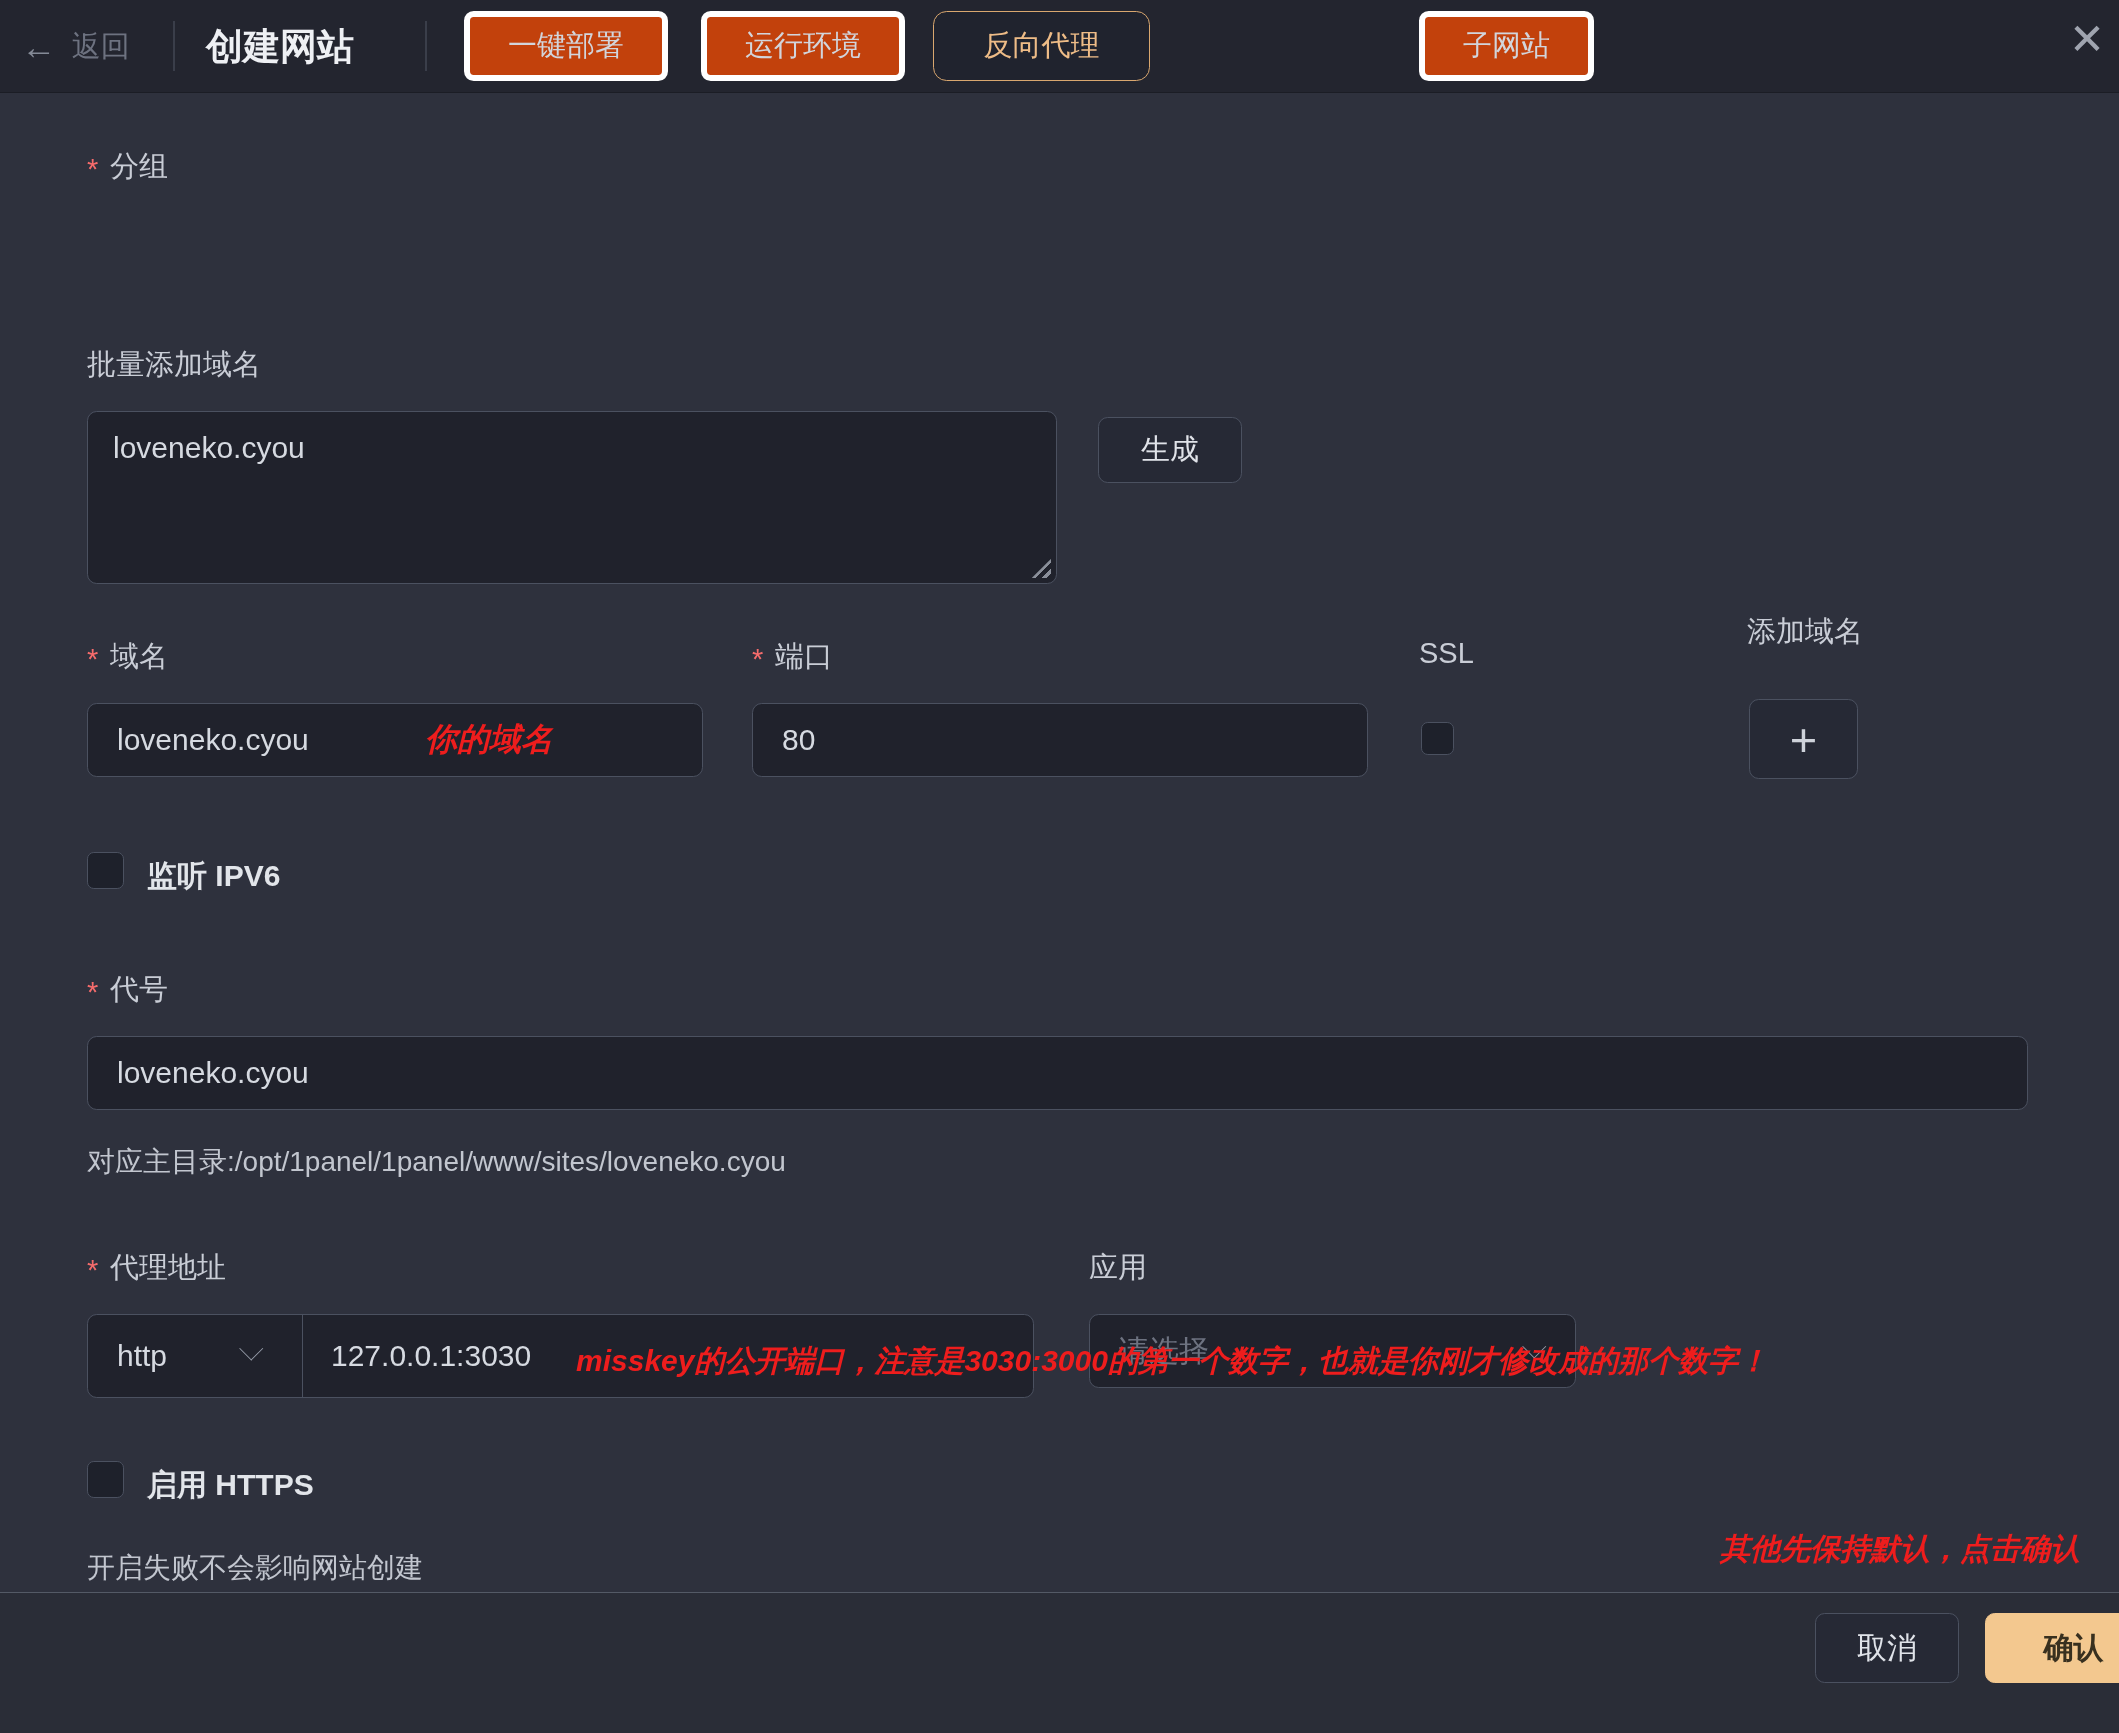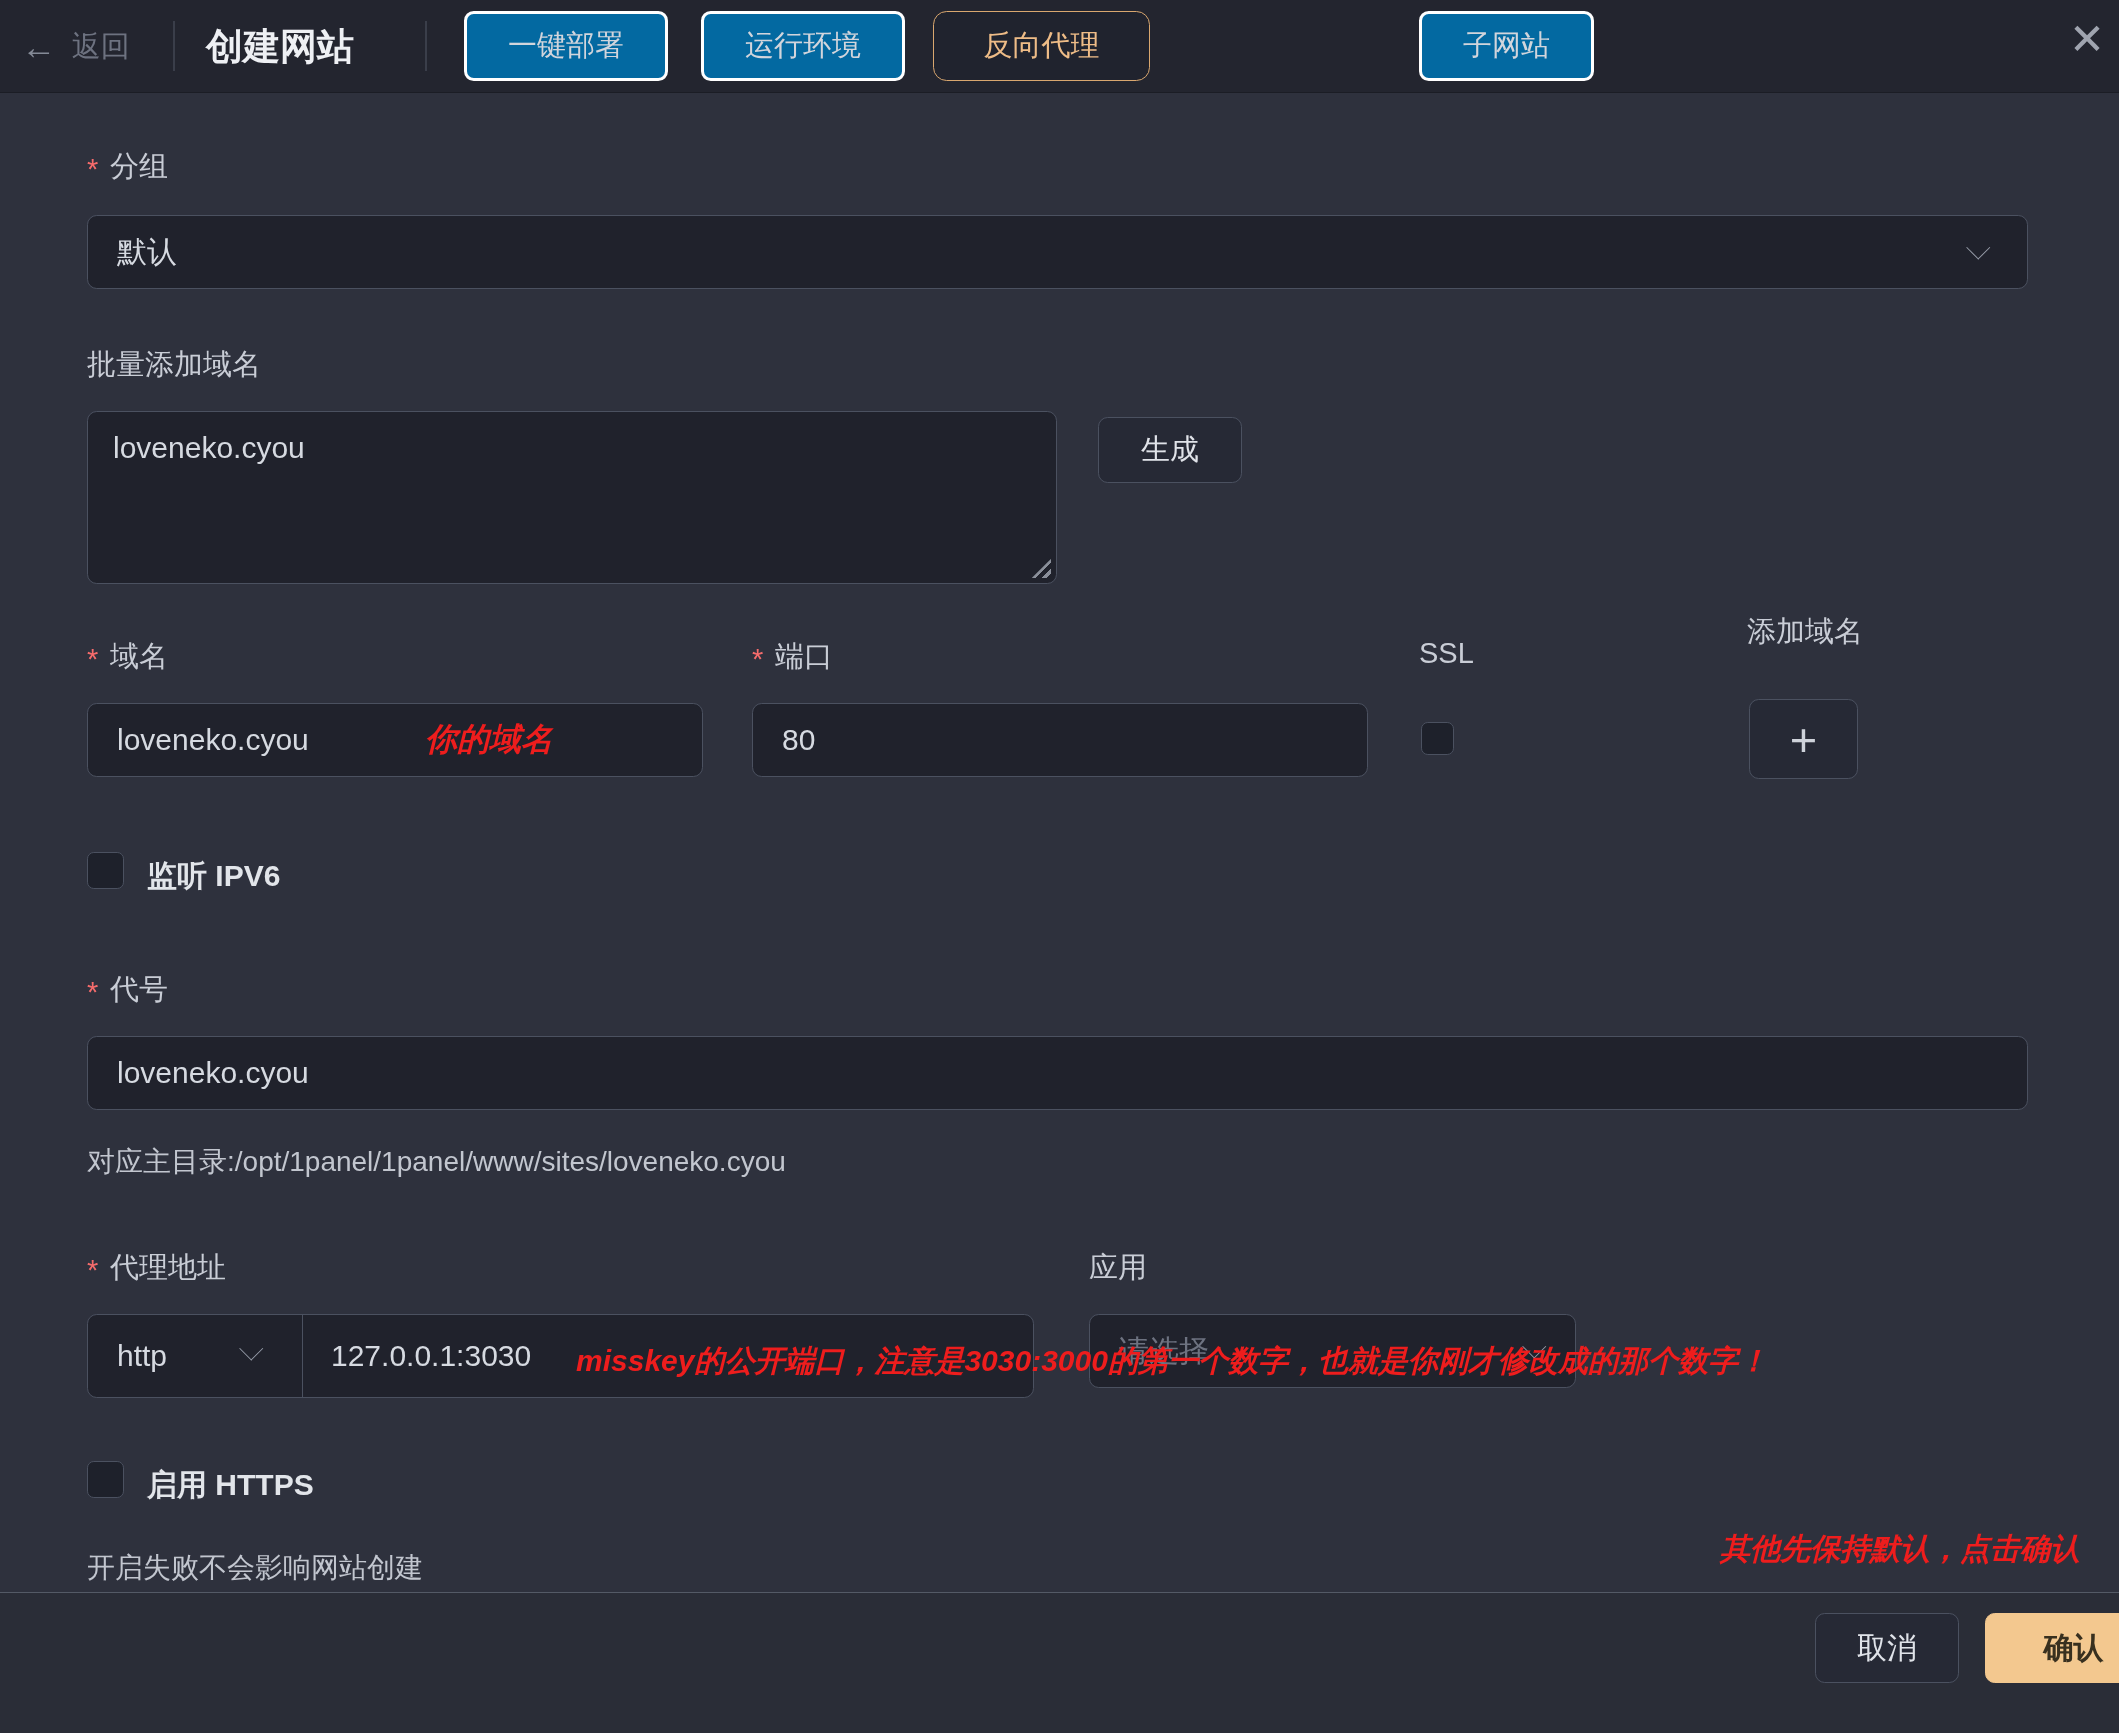--- a/index.html
+++ b/index.html
@@ -10,21 +10,21 @@
     font-family:"Liberation Sans","DejaVu Sans",sans-serif;
     color:#d6dae1;
   }
   
   #topbar{position:absolute;left:0;top:0;width:2119px;height:93px;background:#23252f;border-bottom:1px solid #1b1d25;}
   #back{position:absolute;left:21.3px;top:0;height:93px;display:flex;align-items:center;gap:15.5px;color:#6d7280;font-size:29px;cursor:pointer;}
   #back .arrow{font-size:35px;color:#848a96;line-height:1;}
   .vdiv{position:absolute;top:21.3px;width:1.9px;height:50px;background:#3a3e4a;}
   #vdiv1{left:173px;} #vdiv2{left:425px;}
   #title{position:absolute;left:206px;top:0;height:93px;display:flex;align-items:center;font-size:37px;font-weight:700;color:#eef0f4;}
-  .tab{position:absolute;top:10.7px;height:70px;background:#0369a1;border:3px solid #ffffff;border-radius:9.7px;
+  .tab{position:absolute;top:10.7px;height:70px;background:#c2410c;border:6px solid #ffffff;border-radius:9.7px;
        display:flex;align-items:center;justify-content:center;font-size:29px;color:#d2d5dc;cursor:pointer;}
   #tab0{left:464px;width:204px;}
   #tab1{left:701px;width:204px;}
   #tab2{left:933px;width:217px;background:#20232e;border:1.9px solid #d9a76f;border-radius:13.6px;color:#eebc87;}
   #tab3{left:1176px;width:210px;}
   #tab4{left:1419px;width:175px;}
   #close{position:absolute;left:2069px;top:17.5px;font-size:43px;color:#9fa4af;cursor:pointer;line-height:1;font-weight:300;}
   
   .lbl{position:absolute;font-size:29px;color:#c9cdd6;display:flex;align-items:center;gap:9.7px;}
   .req::before{content:"*";color:#f56c6c;font-size:29px;margin-right:1.9px;position:relative;top:2.9px;}
@@ -100,24 +100,20 @@
     <div id="title">创建网站</div>
     <div class="vdiv" id="vdiv2"></div>
     <div class="tab" id="tab0">一键部署</div>
     <div class="tab" id="tab1">运行环境</div>
     <div class="tab" id="tab2">反向代理</div>
     <div class="tab" id="tab4">子网站</div>
     <div id="close">✕</div>
   </div>
 
   <div class="lbl req" id="grp-label">分组</div>
-  <div class="ctl" id="grp-select">
-    <span class="val">默认</span>
-    <span class="chev"></span>
-  </div>
 
   <div class="lbl" id="batch-label">批量添加域名</div>
   <div class="ctl" id="batch-area">
     <span class="val">loveneko.cyou</span>
     <span class="resizer"></span>
   </div>
   <div class="btn" id="gen-btn">生成</div>
 
   <div class="lbl req" id="domain-label">域名</div>
   <div class="lbl req" id="port-label">端口</div>

